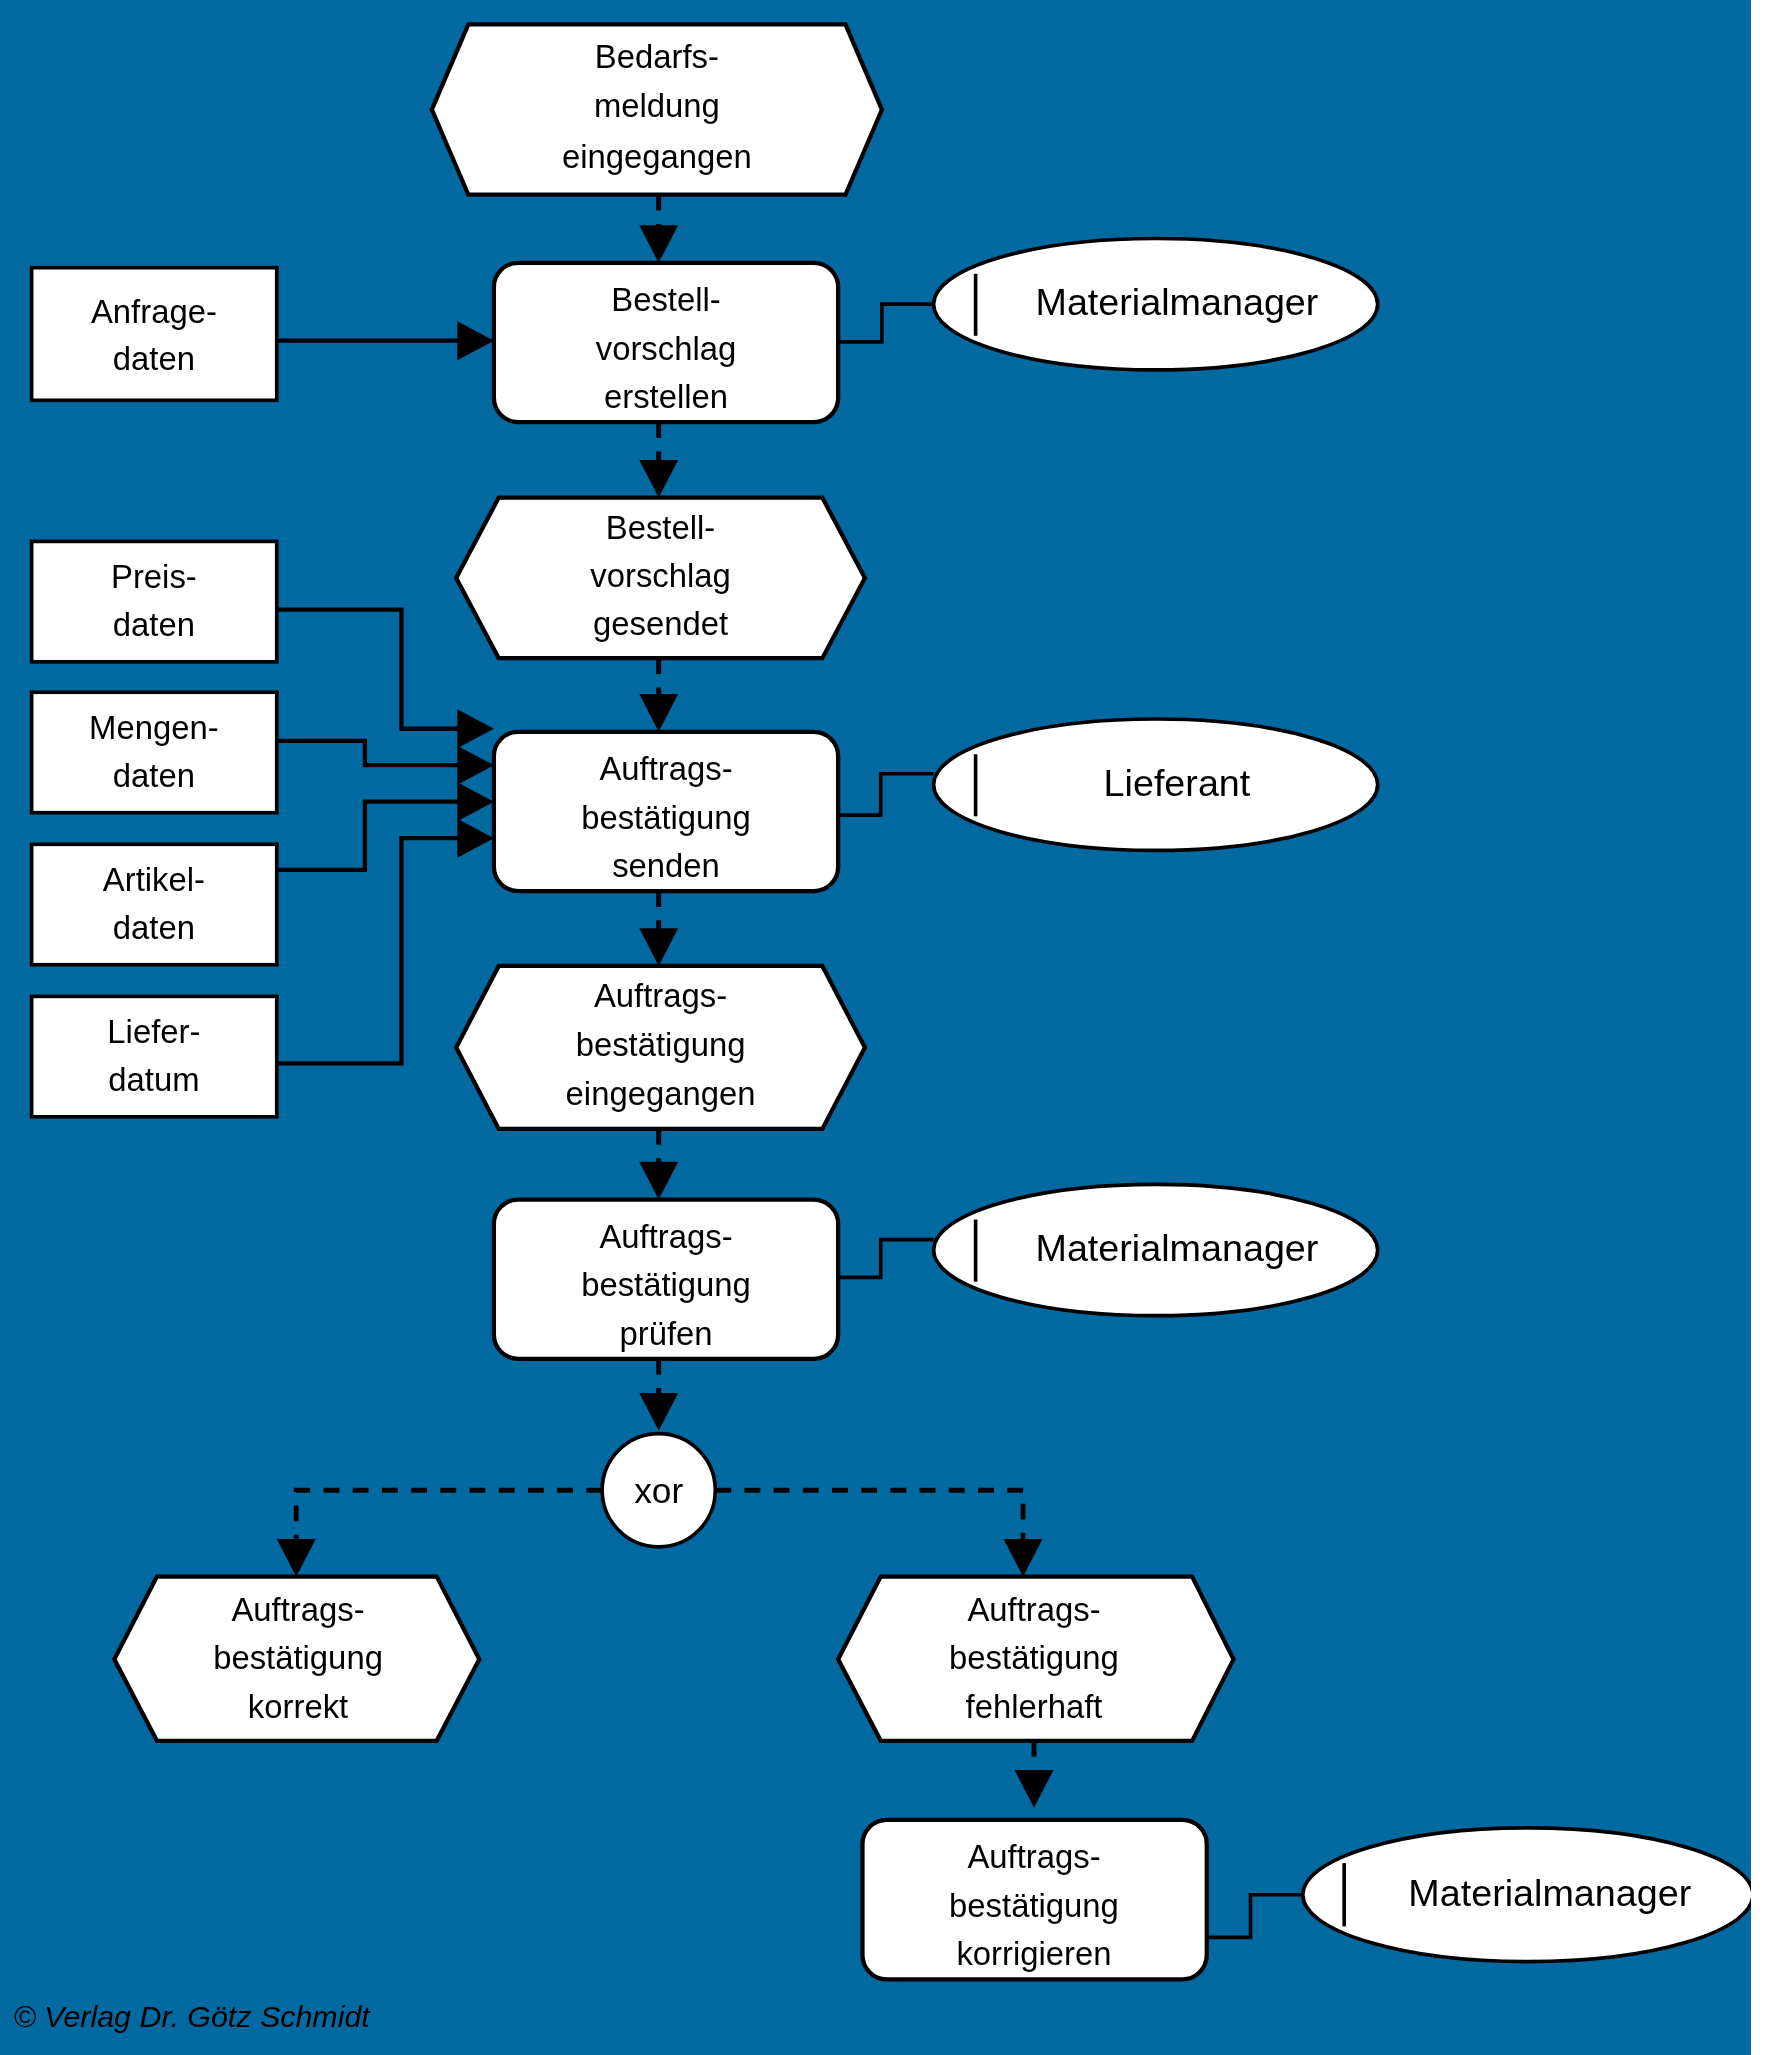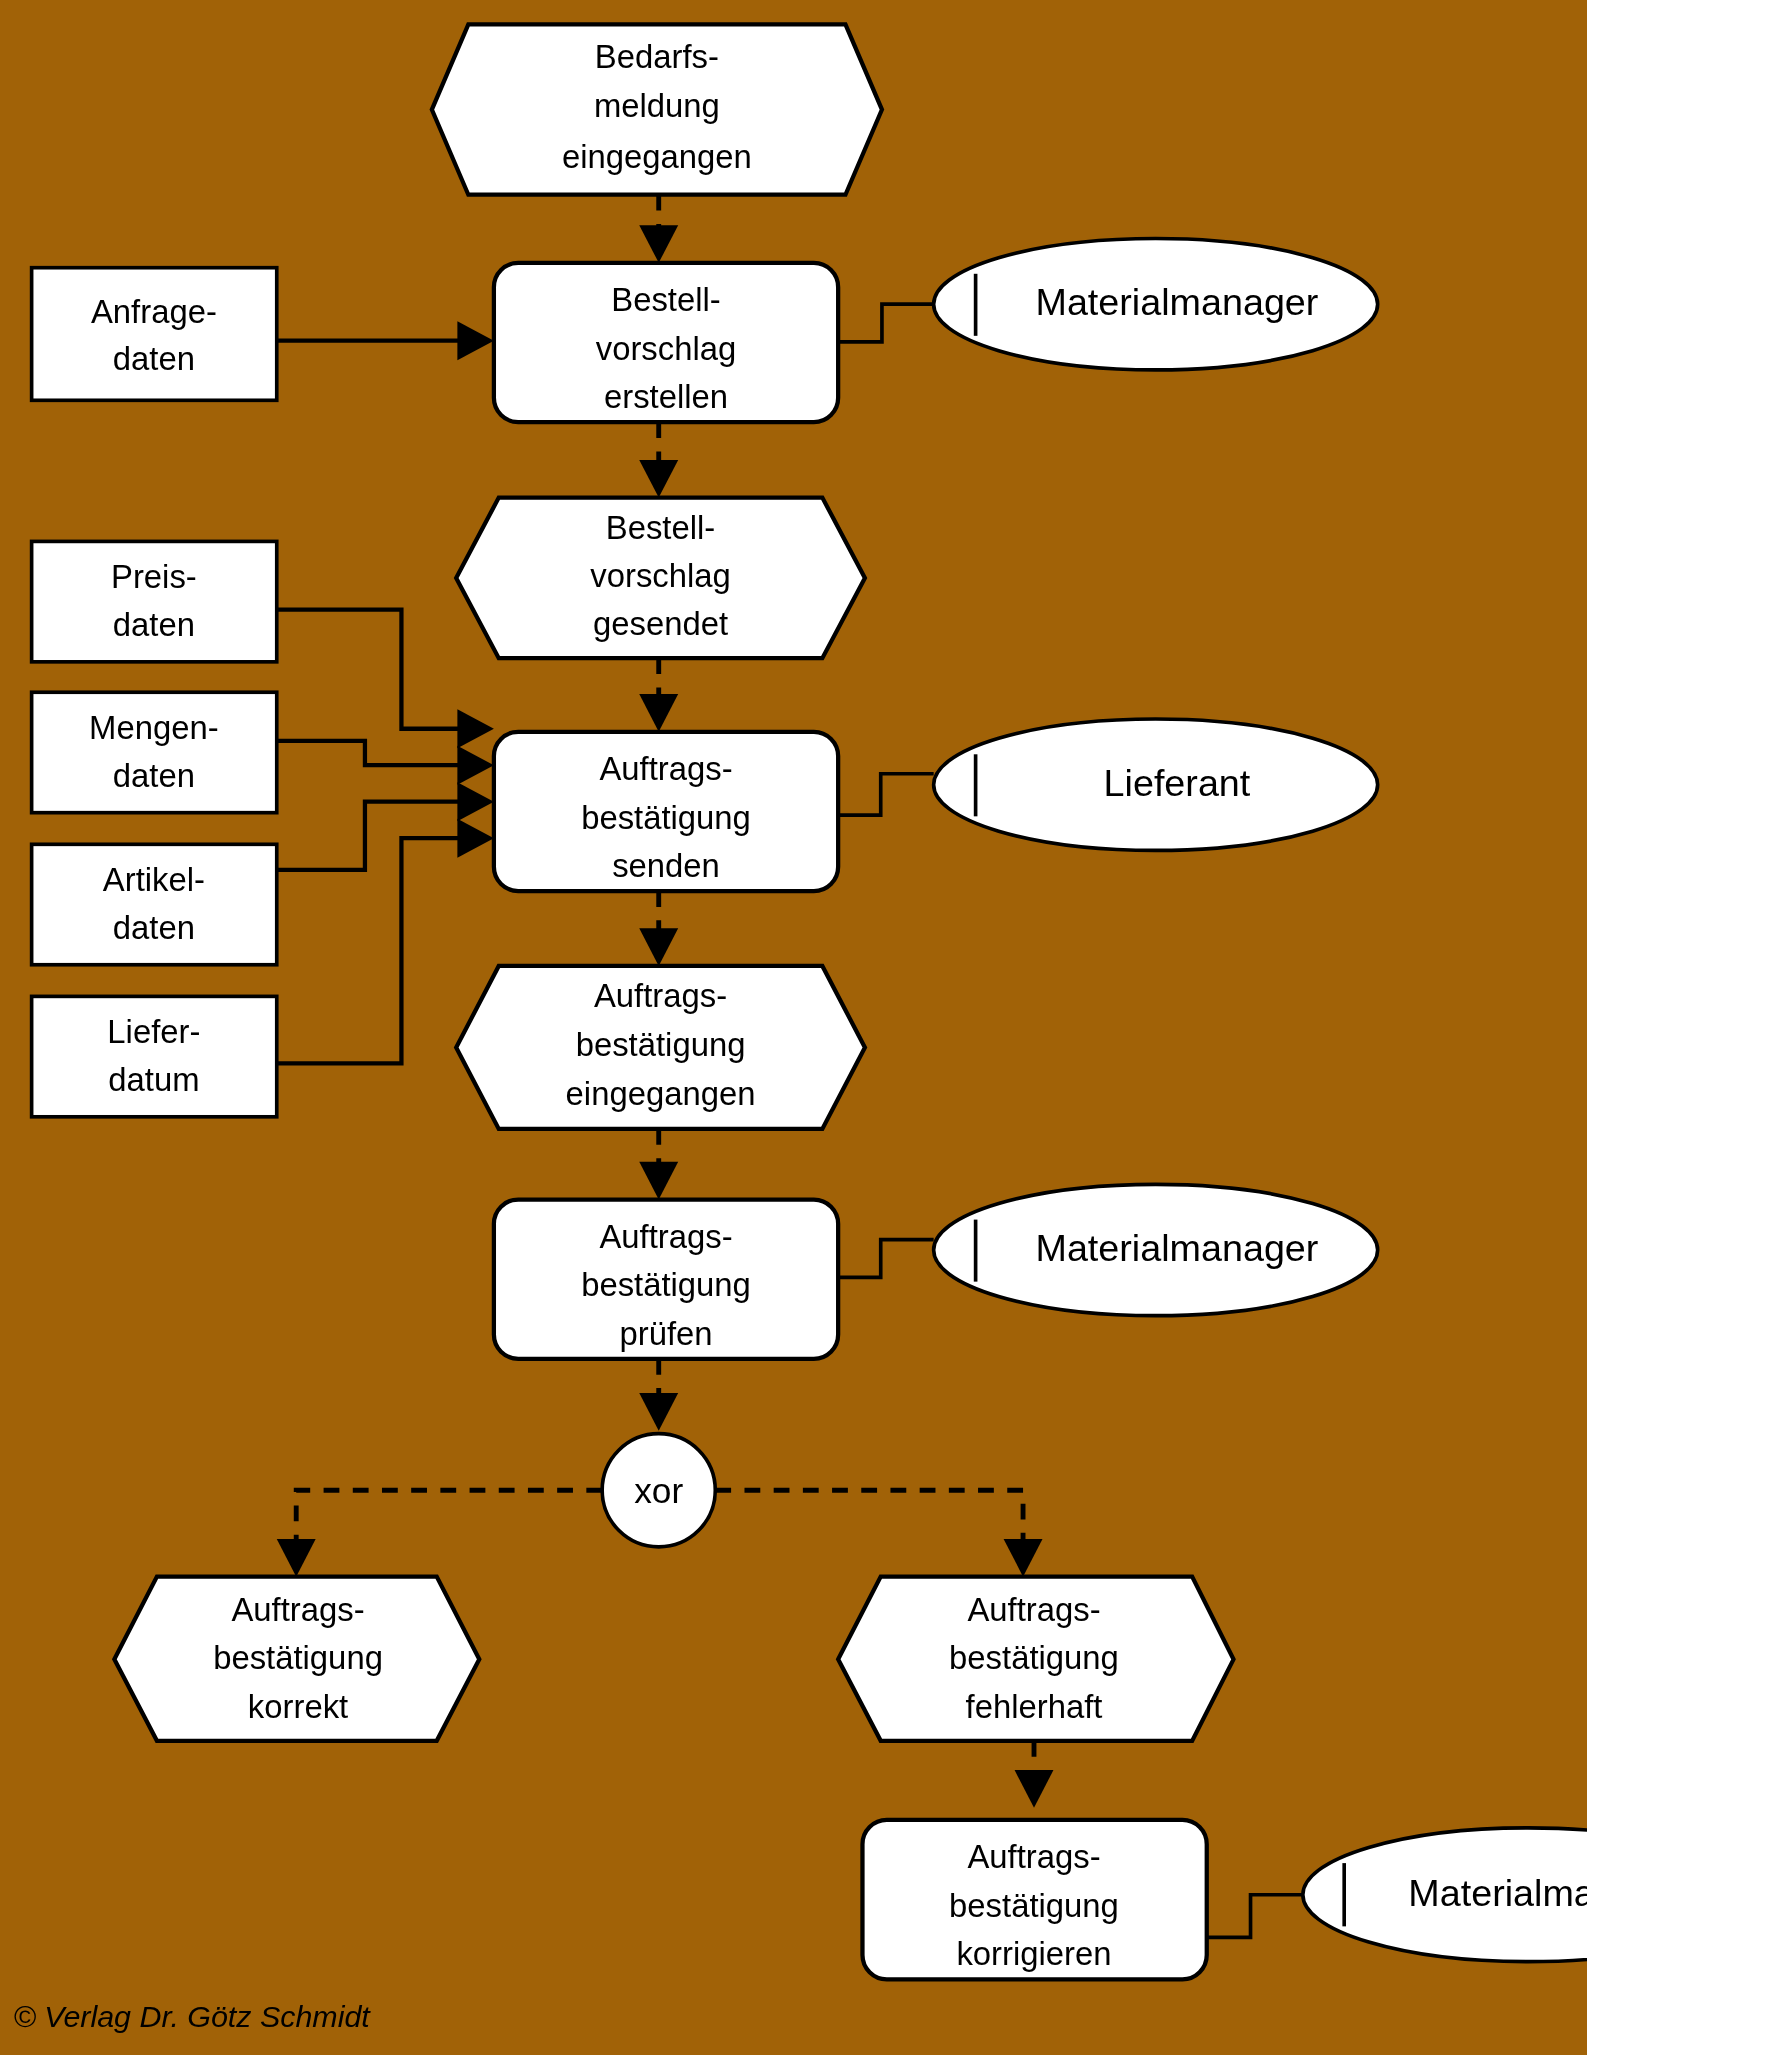--- a/index.html
+++ b/index.html
@@ -2,23 +2,23 @@
 <html style="font-size:9.7px"><head>
 <meta charset="utf-8">
 <style>
   html, body {
     margin: 0;
     padding: 0;
     background: #ffffff;
   }
   #page {
     position: relative;
-    width: 1587px;
+    width: 1751px;
     height: 2056px;
-    background: #a16207;
+    background: #0369a1;
     overflow: hidden;
     font-family: "Liberation Sans", sans-serif;
   }
   svg#epc {
     display: block;
     width: 1787px;
     height: 2056px;
   }
   .shape-stroke {
     fill: #ffffff;

